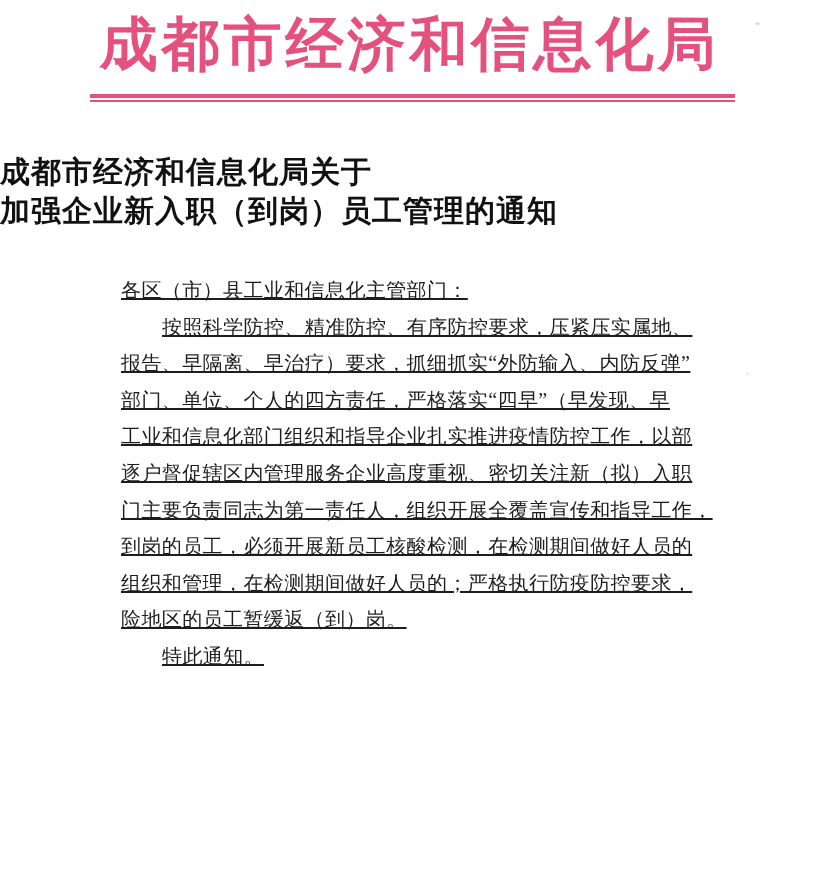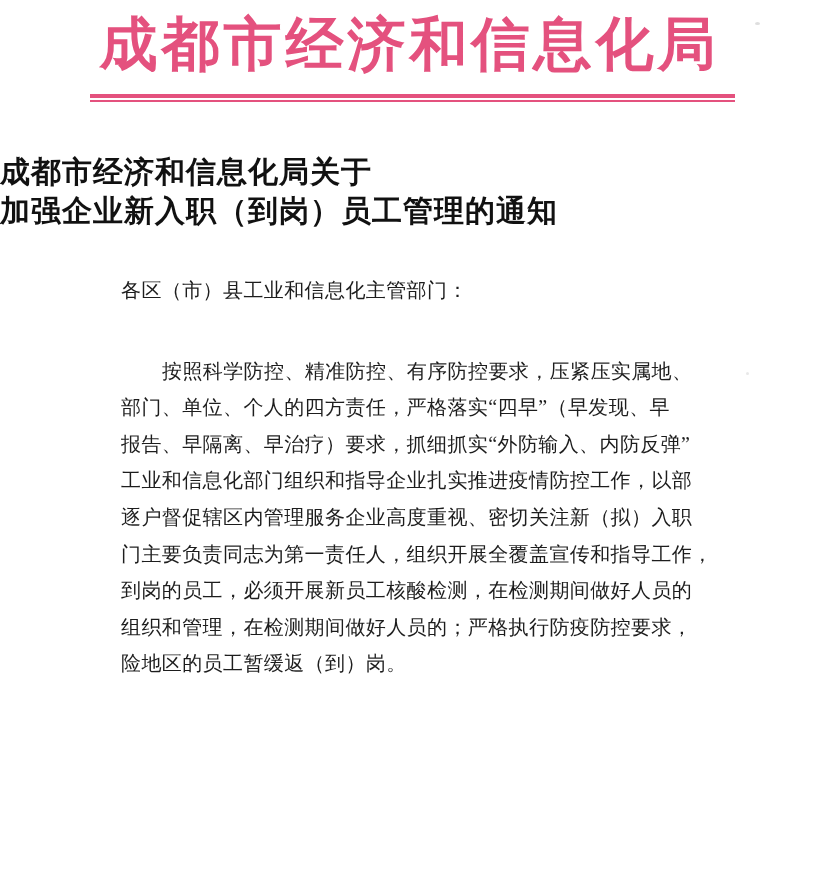--- a/index.html
+++ b/index.html
@@ -37,23 +37,24 @@
     line-height:39px;
     color:#111;
     letter-spacing:1px;
   }
   .body-text{
     position:absolute;top:272px;left:121px;width:600px;
     font-size:20px;
     line-height:36.6px;
     letter-spacing:0.4px;
     color:var(--ink);
+    text-decoration:underline;
   }
   .bodyline{white-space:nowrap;}
-  .bodyline.indent{padding-left:41px;margin-top:44px;}
+  .bodyline.indent{padding-left:41px;}
   .signoff-agency{
     position:absolute;top:795px;left:473px;
     font-size:21.5px;letter-spacing:0.3px;
     color:var(--ink);
     z-index:3;
     mix-blend-mode:multiply;
     white-space:nowrap;
   }
   .signoff-date{
     position:absolute;top:792px;left:498px;
@@ -88,22 +89,22 @@
   </div>
 
   <div class="doc-title">
     <div>成都市经济和信息化局关于</div>
     <div>加强企业新入职（到岗）员工管理的通知</div>
   </div>
 
   <div class="body-text">
       <div class="bodyline">各区（市）县工业和信息化主管部门：</div>
       <div class="bodyline indent">按照科学防控、精准防控、有序防控要求，压紧压实属地、</div>
+      <div class="bodyline">报告、早隔离、早治疗）要求，抓细抓实“外防输入、内防反弹”</div>
       <div class="bodyline">部门、单位、个人的四方责任，严格落实“四早”（早发现、早</div>
-      <div class="bodyline">报告、早隔离、早治疗）要求，抓细抓实“外防输入、内防反弹”</div>
       <div class="bodyline">工业和信息化部门组织和指导企业扎实推进疫情防控工作，以部</div>
       <div class="bodyline">逐户督促辖区内管理服务企业高度重视、密切关注新（拟）入职</div>
       <div class="bodyline">门主要负责同志为第一责任人，组织开展全覆盖宣传和指导工作，</div>
       <div class="bodyline">到岗的员工，必须开展新员工核酸检测，在检测期间做好人员的</div>
       <div class="bodyline">组织和管理，在检测期间做好人员的；严格执行防疫防控要求，</div>
       <div class="bodyline">险地区的员工暂缓返（到）岗。</div>
       <div class="bodyline indent">特此通知。</div>
     </div>
 
   <svg class="seal" viewBox="0 0 182 182" xmlns="http://www.w3.org/2000/svg">

